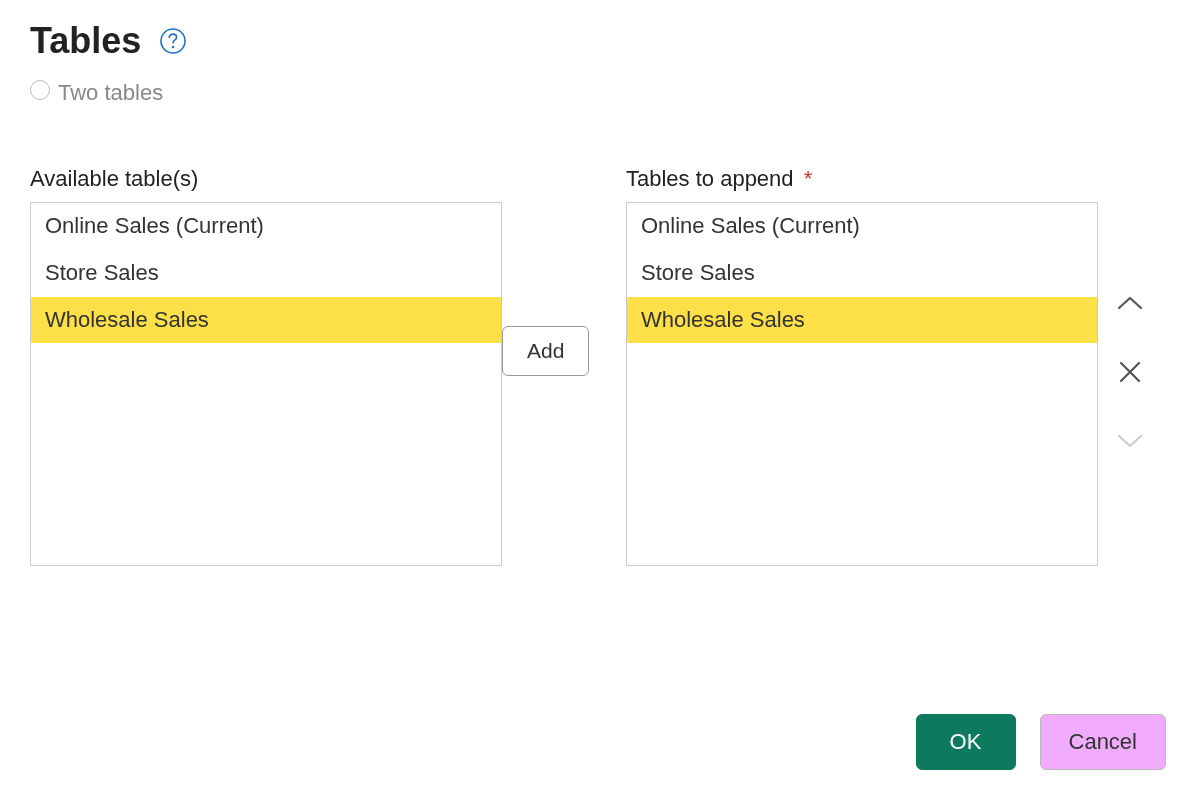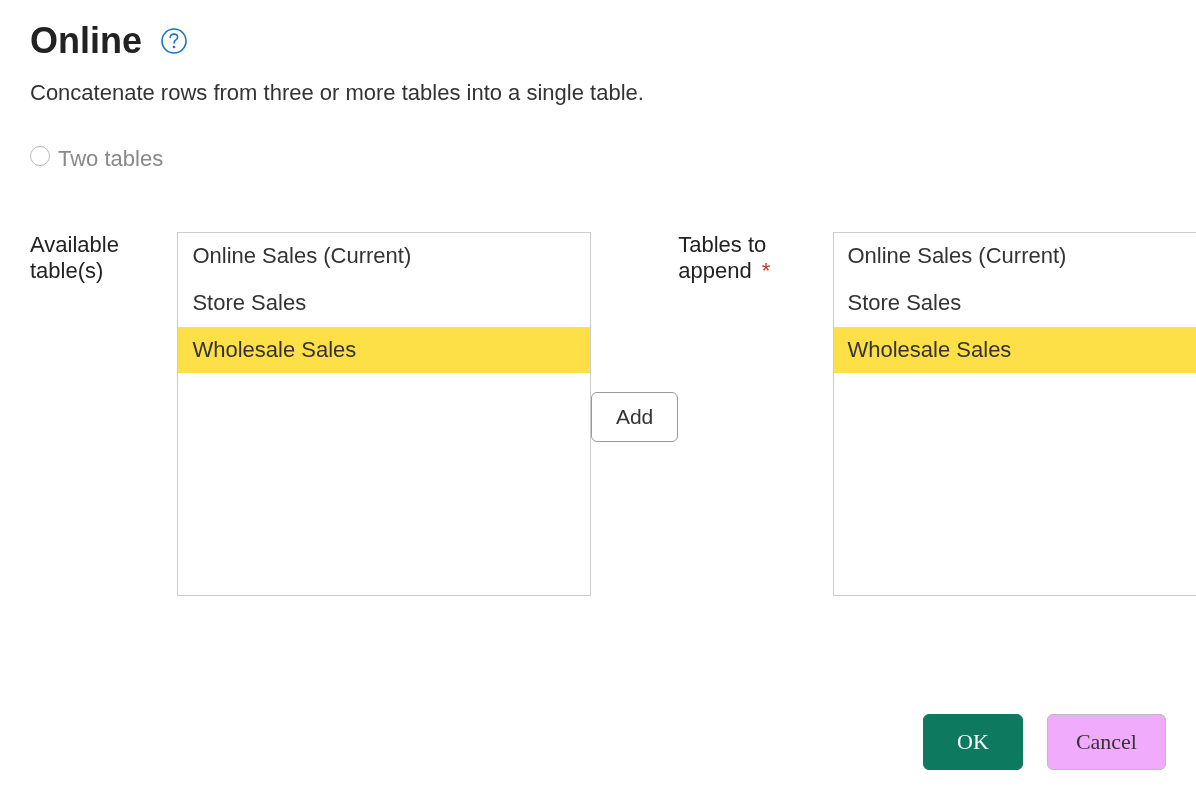--- a/index.html
+++ b/index.html
@@ -73,21 +73,21 @@
     border-radius: 50%;
   }
   .radio-option.selected .radio-label { color: #0d7a5f; }
   .lists-row {
     display: flex;
     align-items: flex-start;
     gap: 0;
   }
   .list-col {
     display: flex;
-    flex-direction: row;
+    flex-direction: column;
   }
   .list-label {
     font-size: 22px;
     color: #222;
     margin-bottom: 10px;
     font-weight: 400;
   }
   .required { color: #c0392b; margin-left: 4px; }
   .listbox {
     width: 472px;
@@ -103,21 +103,20 @@
     cursor: pointer;
     line-height: 1.4;
   }
   .list-item.selected {
     background: #fde047;
   }
   .middle-col {
     width: 124px;
     display: flex;
     align-items: center;
-    justify-content: center;
     padding-top: 160px;
   }
   .add-btn {
     padding: 12px 24px;
     font-size: 21px;
     background: #fff;
     border: 1px solid #999;
     border-radius: 6px;
     cursor: pointer;
     color: #333;
@@ -152,50 +151,49 @@
     display: flex;
     gap: 24px;
   }
   .btn {
     min-width: 100px;
     padding: 14px 28px;
     font-size: 22px;
     border-radius: 6px;
     cursor: pointer;
     border: 1px solid transparent;
-    font-family: Liberation Serif, serif;
+    font-family: Liberation Sans, sans-serif;
   }
   .btn-primary {
     background: #0d7a5f;
     color: #fff;
     border-color: #0d7a5f;
   }
   .btn-secondary {
     background: #f0abfc;
     color: #333;
     border-color: #bbb;
   }
 </style>
 </head>
 <body>
 
 <div class="dialog">
 
   <div class="header">
-    <div class="title">Online</div>
+    <div class="title">Tables</div>
     <div class="help-icon">
       <svg width="28" height="28" viewBox="0 0 28 28">
         <circle cx="14" cy="14" r="12" fill="none" stroke="#1a73c7" stroke-width="1.6"></circle>
         <path d="M10.2 10.5c0-2 1.6-3.4 3.8-3.4 2 0 3.6 1.2 3.6 3.1 0 1.4-.8 2.2-2 3-1 .7-1.4 1.2-1.4 2.2v.6" fill="none" stroke="#1a73c7" stroke-width="1.6" stroke-linecap="round"></path>
         <circle cx="14" cy="20" r="1.3" fill="#1a73c7"></circle>
       </svg>
     </div>
   </div>
 
-  <div class="subtitle">Concatenate rows from three or more tables into a single table.</div>
 
   <div class="radio-row">
     <div class="radio-option disabled">
       <span class="radio-circle"></span>
       <span class="radio-label">Two tables</span>
     </div>
   </div>
 
   <div class="lists-row">
 

